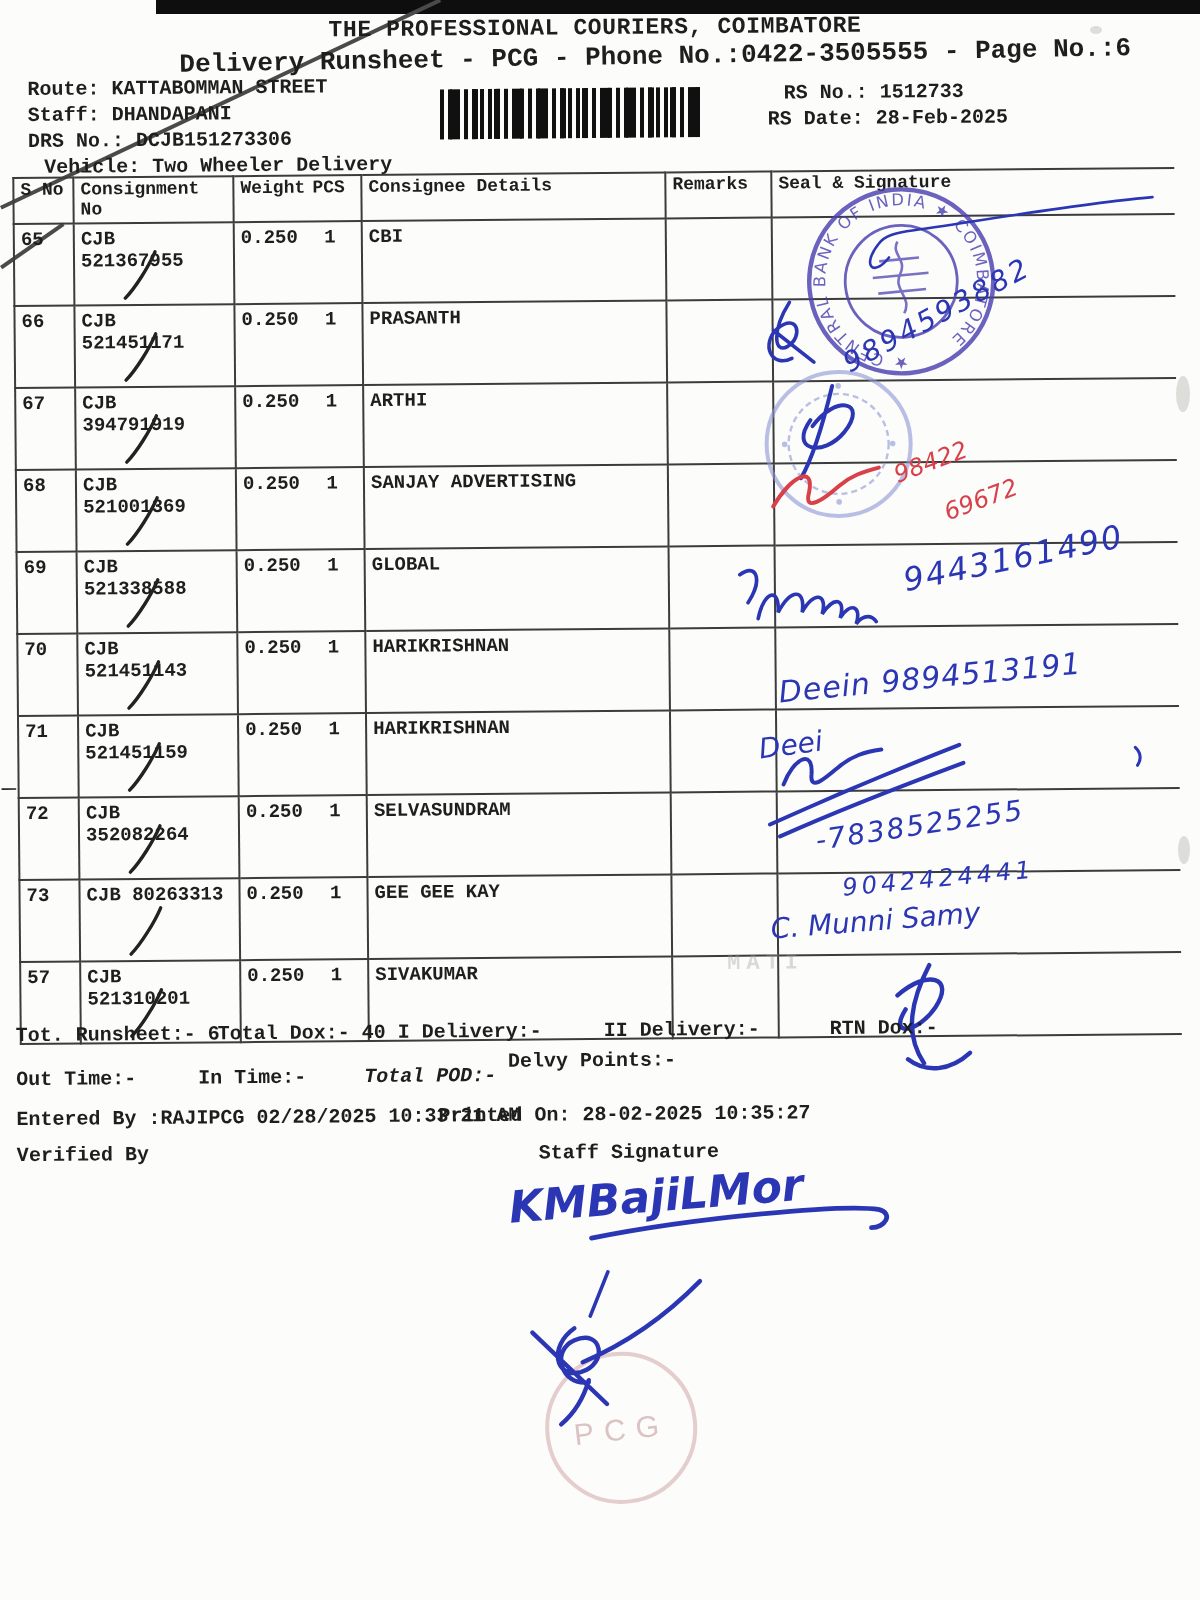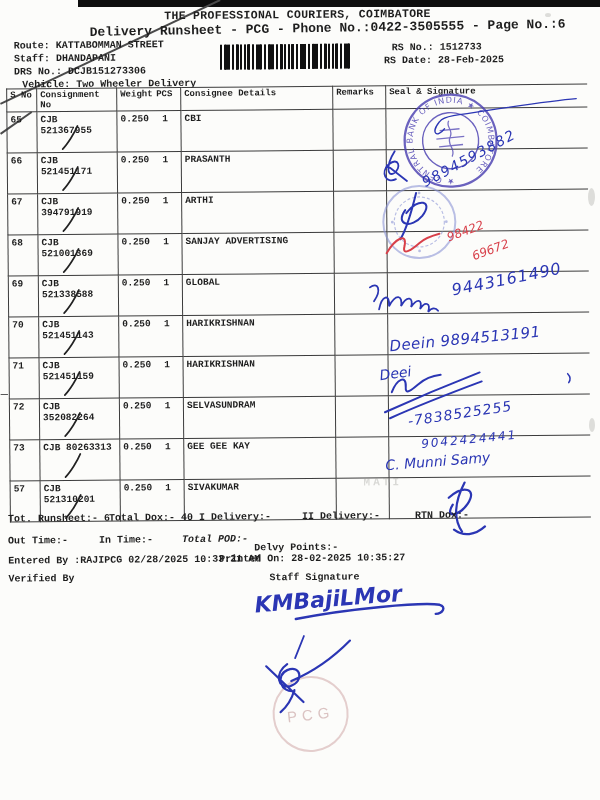--- a/index.html
+++ b/index.html
@@ -326,20 +326,20 @@
     <div class="ghost" style="left:362px;top:477px;">MATI</div>
 
     <div class="abs meta" style="left:6px;top:511px;">Tot. Runsheet:- 6</div>
     <div class="abs meta" style="left:107px;top:511px;">Total Dox:- 40</div>
     <div class="abs meta" style="left:197px;top:511px;">I Delivery:-</div>
     <div class="abs meta" style="left:300px;top:511px;">II Delivery:-</div>
     <div class="abs meta" style="left:400px;top:511px;margin-left:13px;">RTN Dox:-</div>
     <div class="abs meta" style="left:6px;top:533px;">Out Time:-</div>
     <div class="abs meta" style="left:97px;top:533px;">In Time:-</div>
     <div class="abs meta" style="left:180px;top:533px;font-style:italic;">Total POD:-</div>
-    <div class="abs meta" style="left:252px;top:542px;text-align:right;">Delvy Points:-</div>
+    <div class="abs meta" style="left:252px;top:526px;text-align:right;">Delvy Points:-</div>
     <div class="abs meta" style="left:6px;top:553px;">Entered By :RAJIPCG 02/28/2025 10:33:21 AM</div>
     <div class="abs meta" style="left:217px;top:553px;">Printed On: 28-02-2025 10:35:27</div>
     <div class="abs meta" style="left:6px;top:571px;">Verified By</div>
     <div class="abs meta" style="left:267px;top:572px;">Staff Signature</div>
 
   </div>
 </div>
 
 </body></html>

